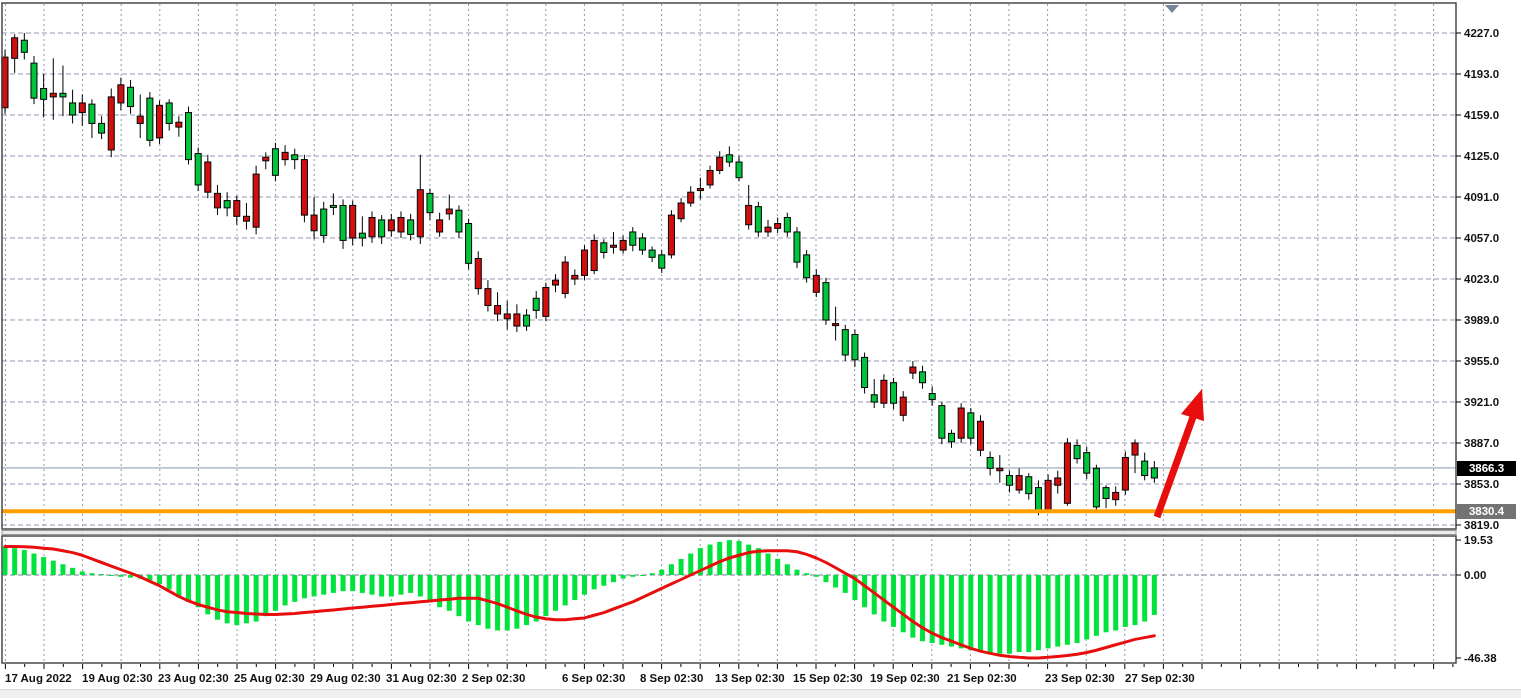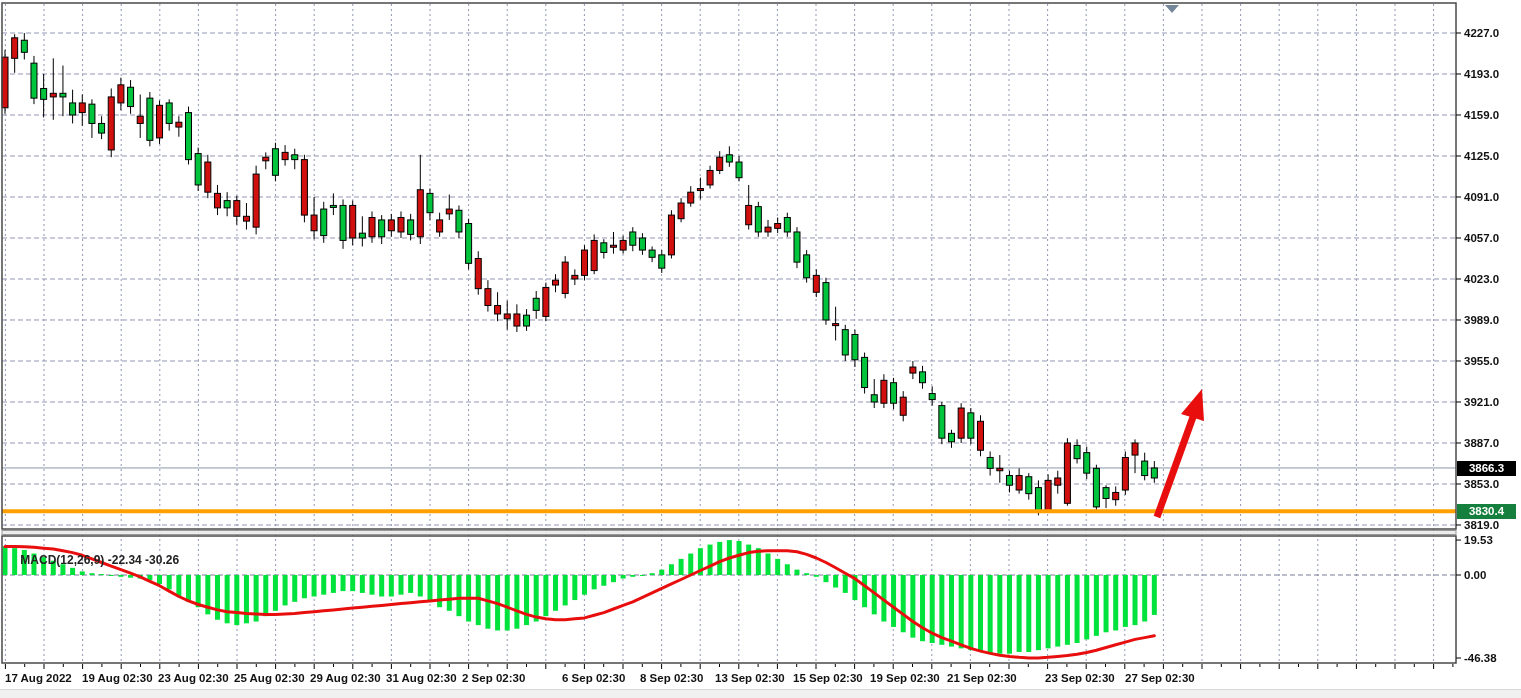--- a/index.html
+++ b/index.html
@@ -7,21 +7,21 @@
   #stage{position:relative;width:1521px;height:698px;background:#ffffff;overflow:hidden;}
   #chart-svg{position:absolute;left:0;top:0;}
   .overlay{position:absolute;font-family:"Liberation Sans",sans-serif;color:#111;white-space:pre;}
   .hdr{left:7px;top:7px;font-size:12px;font-weight:bold;letter-spacing:0.2px;}
   .hdr .tri{font-size:9px;margin-right:5px;color:#222;}
   .hdr .quote{margin-left:10px;font-weight:bold;}
   .macd-lbl{left:7px;top:539px;font-size:12px;font-weight:bold;color:#222;}
   .px-box{position:absolute;left:1457px;width:59px;height:15px;font-size:11.5px;font-weight:bold;
           color:#fff;text-align:center;line-height:15px;}
   .px-box.black{top:461px;background:#000000;}
-  .px-box.orange{top:504px;background:#15803d;color:#fff;}
+  .px-box.orange{top:504px;background:#737373;color:#fff;}
   .bottom-strip{position:absolute;left:0;top:689px;width:1521px;height:9px;background:#f0f0f0;border-top:1px solid #d8d8d8;}
 </style>
 </head>
 <body>
 
 <div id="stage">
   <svg id="chart-svg" width="1521" height="698">
       <g>
         <line x1="5.4" y1="4" x2="5.4" y2="663" stroke="#9297b4" stroke-width="1" stroke-dasharray="2,3"></line>
         <line x1="44" y1="4" x2="44" y2="663" stroke="#9297b4" stroke-width="1" stroke-dasharray="2,3"></line>
@@ -578,21 +578,18 @@
         <text x="1125" y="682" font-size="11.5" font-weight="bold" fill="#111111">27 Sep 02:30</text>
       </g>
       <polygon points="1165,5 1179,5 1172,13" fill="#76879a"></polygon>
       <g>
         <line x1="1157" y1="517" x2="1193" y2="417" stroke="#e80e0e" stroke-width="7"></line>
         <polygon points="1202,389 1204,421 1181,414" fill="#e80e0e"></polygon>
       </g>
     </svg>
 
 
-  <div class="overlay macd-lbl">
-    <span>MACD(12,26,9)</span> <span>-22.34</span> <span>-30.26</span>
-  </div>
 
   <div class="px-box black">3866.3</div>
   <div class="px-box orange">3830.4</div>
 
   <div class="bottom-strip"></div>
 </div>
 
 </body></html>

